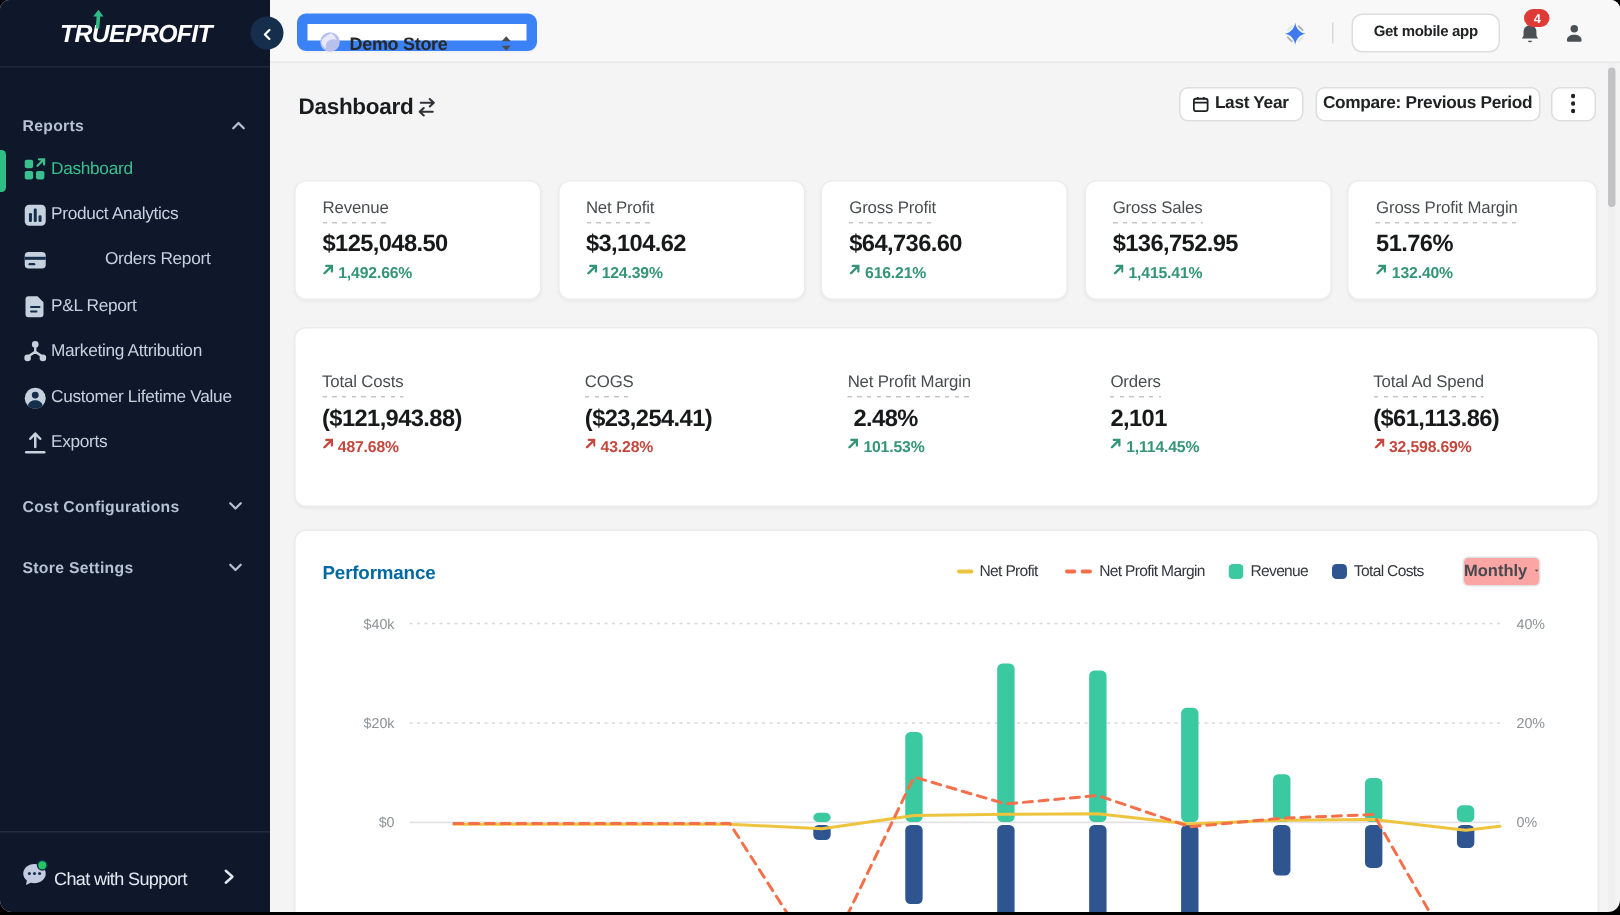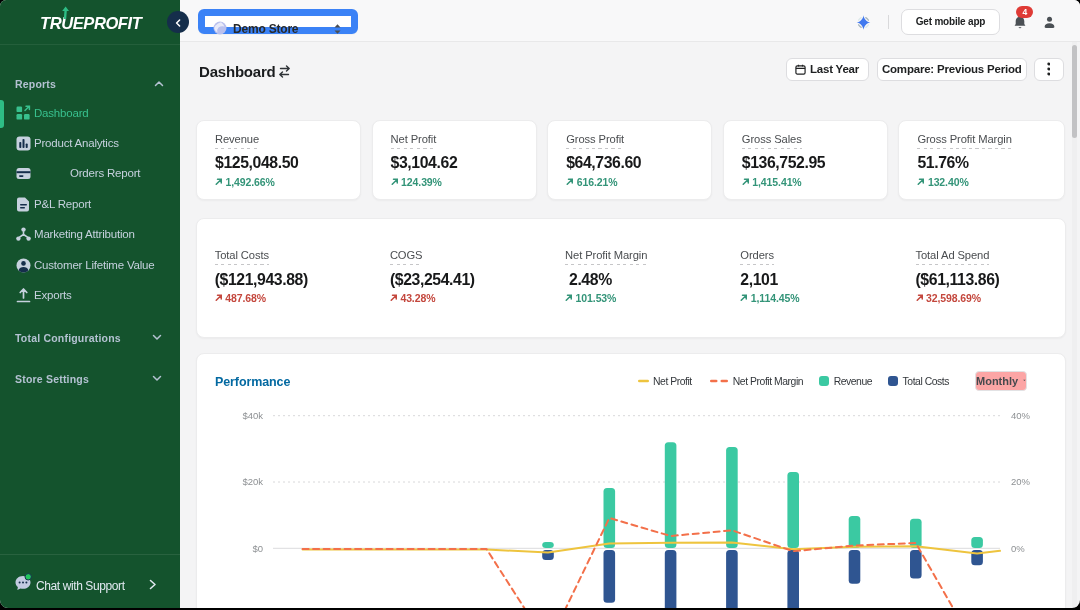--- a/index.html
+++ b/index.html
@@ -2,36 +2,36 @@
 <html><head>
 <meta charset="utf-8">
 <style>
 * { margin:0; padding:0; box-sizing:border-box; }
 html,body { width:1080px; height:610px; background:#000; overflow:hidden; }
 body { font-family:"Liberation Sans", sans-serif; }
 #app { position:absolute; left:0; top:0; width:1080px; height:607.5px; border-radius:6px 6px 8px 8px; overflow:hidden; background:#f4f4f5; }
 .abs { position:absolute; }
 
 
-#sidebar { position:absolute; left:0; top:0; width:180px; height:607.5px; background:#14532d; }
+#sidebar { position:absolute; left:0; top:0; width:180px; height:607.5px; background:#0f172a; }
 .navitem { position:absolute; left:34px; font-size:11.5px; letter-spacing:-0.2px; color:#c6d1de; font-weight:400; white-space:nowrap; }
 .navicon { position:absolute; left:15px; }
 .sechead { position:absolute; left:15px; font-size:10.5px; font-weight:bold; color:#b4c2d2; letter-spacing:0.2px; }
 #activebar { position:absolute; left:0; top:100px; width:3.5px; height:28px; background:#2ebd85; border-radius:0 3px 3px 0; }
 
 
 #topbar { position:absolute; left:180px; top:0; width:900px; height:42px; background:#f8f8f9; border-bottom:1px solid #e8e8e9; }
 #storedd { position:absolute; left:198px; top:8.5px; width:160px; height:25.5px; background:#fff; border:7px solid #3b82f6; border-radius:6px; box-shadow:0 1px 1px rgba(0,0,0,.03); }
 .btn { position:absolute; background:#fff; border:1px solid #dddde0; border-radius:6px; display:flex; align-items:center; justify-content:center; font-weight:bold; color:#202223; }
 
 
 .card { position:absolute; background:#fff; border:1px solid #ececed; border-radius:8px; box-shadow:0 1px 2px rgba(0,0,0,.04); }
 .mlabel { position:absolute; font-size:11.2px; color:#4a4d50; letter-spacing:-0.1px; padding-bottom:4px; white-space:nowrap; background-image:repeating-linear-gradient(90deg,#c6c6c8 0 3px,transparent 3px 6.5px); background-size:100% 1px; background-position:0 100%; background-repeat:no-repeat; }
 .mval { position:absolute; font-size:15.8px; font-weight:bold; color:#18191a; letter-spacing:-0.4px; white-space:nowrap; }
-.mpct { position:absolute; font-size:10.5px; font-weight:bold; letter-spacing:-0.1px; white-space:nowrap; display:flex; align-items:center; gap:3px; }
+.mpct { position:absolute; font-size:10.5px; font-weight:bold; letter-spacing:-0.1px; white-space:nowrap; display:flex; gap:3px; }
 .grn { color:#339478; }
 .red { color:#c4473d; }
 
 
 .leg { font-size:10.4px; color:#33373b; letter-spacing:-0.45px; }
 </style>
 </head>
 <body>
 <div id="app">
 
@@ -260,21 +260,21 @@
           </svg></div>
         <div class="navitem" style="top:258.5px;">Customer Lifetime Value</div>
         <div class="navicon" style="top:286.9px"><svg width="17" height="17" viewBox="0 0 17 17">
             <path d="M8.5 11 L8.5 2.5 M5.2 5.5 L8.5 2 L11.8 5.5" fill="none" stroke="#c6d1de" stroke-width="1.7" stroke-linecap="round" stroke-linejoin="round"></path>
             <path d="M2.5 14.5 H14.5" stroke="#c6d1de" stroke-width="1.7" stroke-linecap="round"></path>
           </svg></div>
         <div class="navitem" style="top:288.9px;">Exports</div>
         <div id="activebar"></div>
       </div>
 
-    <div class="sechead" style="top:332px">Total Configurations</div>
+    <div class="sechead" style="top:332px">Cost Configurations</div>
     <svg class="abs" style="left:152px;top:333.5px" width="10" height="7" viewBox="0 0 10 7">
         <path d="M1.5 1.5 L5 5 L8.5 1.5" fill="none" stroke="#b4c2d2" stroke-width="1.5" stroke-linecap="round" stroke-linejoin="round"></path>
       </svg>
     <div class="sechead" style="top:373px">Store Settings</div>
     <svg class="abs" style="left:152px;top:374.5px" width="10" height="7" viewBox="0 0 10 7">
         <path d="M1.5 1.5 L5 5 L8.5 1.5" fill="none" stroke="#b4c2d2" stroke-width="1.5" stroke-linecap="round" stroke-linejoin="round"></path>
       </svg>
 
     <div class="abs" style="left:0;top:554px;width:180px;height:1px;background:rgba(255,255,255,0.09)"></div>
     <svg class="abs" style="left:14px;top:573px" width="18" height="20" viewBox="0 0 18 20">

